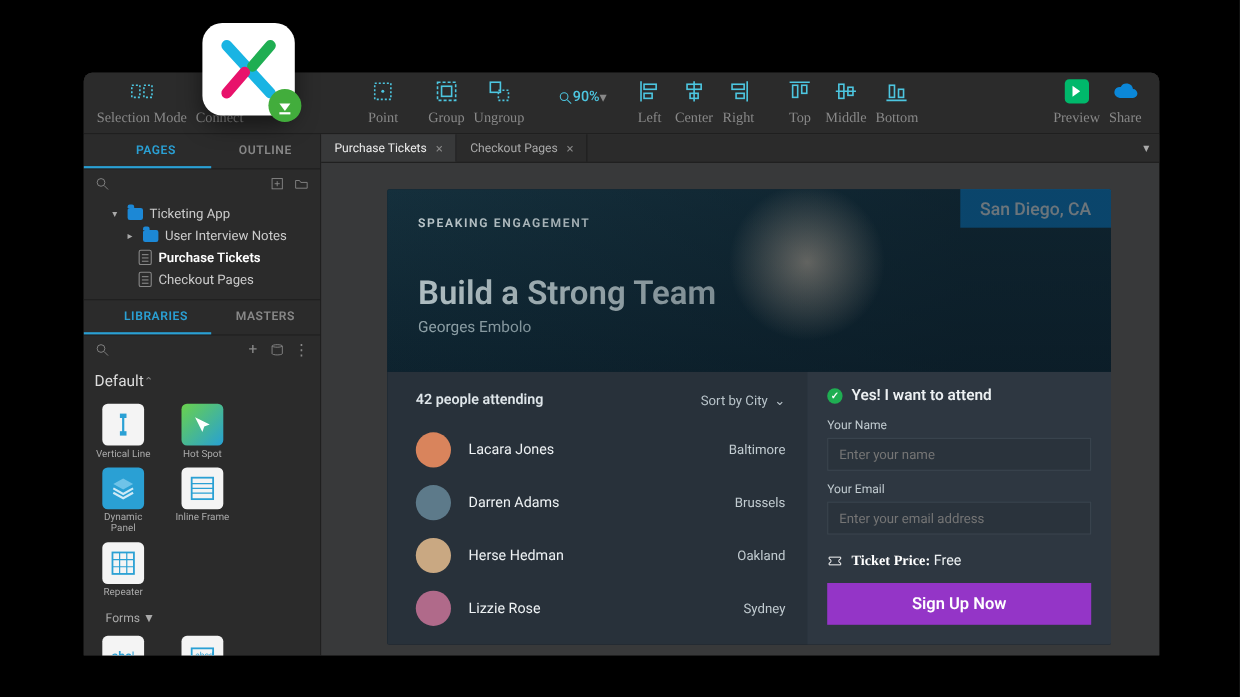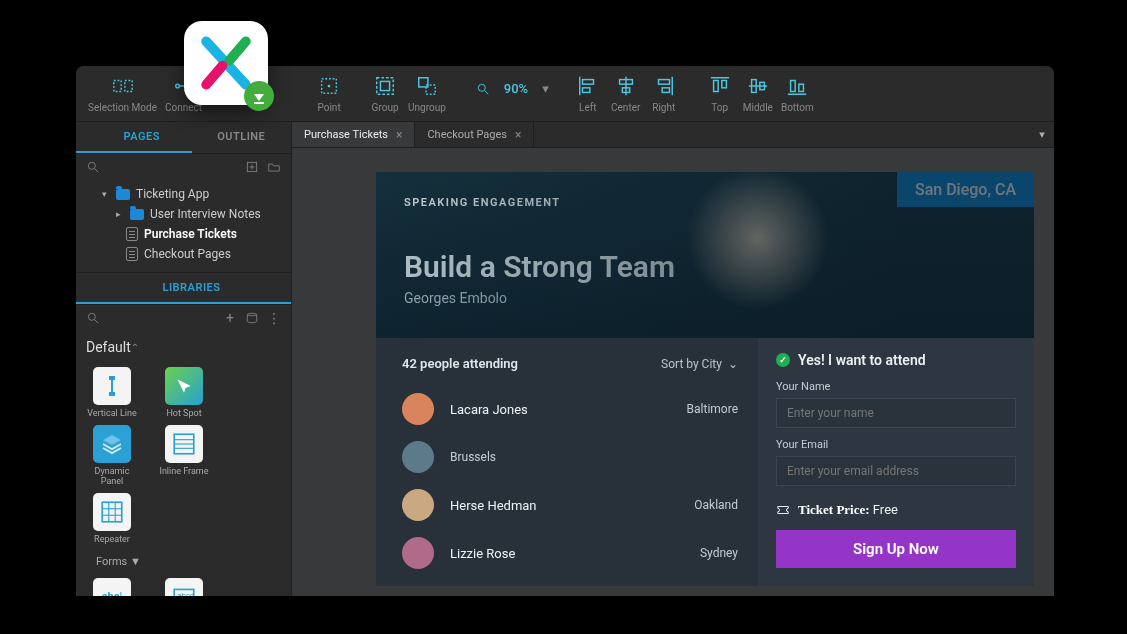--- a/index.html
+++ b/index.html
@@ -9,23 +9,23 @@
   .floating-logo svg { width: 54px; height: 54px;}
   .badge-dl { position:absolute; right: -6px; bottom: -6px; width: 30px; height: 30px; background: #42ad3c; border-radius: 50%; display:flex; align-items:center; justify-content:center;}
   .badge-dl::before { content:''; display:block; width:0; height:0; border-left:5px solid transparent; border-right:5px solid transparent; border-top:7px solid #fff; margin-bottom:-2px;}
   .badge-dl::after { content:''; display:block; width:10px; height:2px; background:#fff; position:absolute; bottom:7px;}
 
   
   .toolbar { height: 56px; background: #2b2b2b; border-bottom: 1px solid #1f1f1f; display:flex; align-items:center; padding: 0 8px; color:#a9a9a9; font-size:10px; }
   .tgroup { display:flex; align-items:flex-end; gap:0; margin-right: 18px;}
   .tbtn { display:flex; flex-direction:column; align-items:center; gap:5px; min-width:38px; padding: 0 4px; cursor:pointer;}
   .ticon { width:22px; height:22px; display:flex; align-items:center; justify-content:center;}
-  .tlabel { font-size:10px; color:#888; white-space:nowrap;}
+  .tlabel { font-size:13px; color:#888; white-space:nowrap;font-family:Liberation Serif, serif;}
   .cyan-fill { fill:#4dc6e0;}
-  .zoom { display:flex; align-items:center; gap:14px; color:#4dc6e0; font-size:13px; font-weight:500; cursor:pointer; margin: 0 20px 10px 8px;}
+  .zoom { display:flex; align-items:center; gap:0; color:#4dc6e0; font-size:13px; font-weight:500; cursor:pointer; margin: 0 20px 10px 8px;}
   .zoom .chev { color:#888;}
   .spacer { flex:1;}
   .prev-btn { width:22px; height:22px; background:#00b86b; border-radius:4px; display:flex; align-items:center; justify-content:center;}
   .prev-btn::before { content:''; border-left:7px solid #fff; border-top:5px solid transparent; border-bottom:5px solid transparent;}
 
   
   .body { flex:1; display:flex; min-height:0;}
   .left-col { width: 216px; background:#2b2b2b; border-right:1px solid #1f1f1f; display:flex; flex-direction:column; color:#ccc; font-size:12px;}
   .tabs-row { display:flex; border-bottom:1px solid #1f1f1f;}
   .tab { flex:1; text-align:center; padding:8px 0; font-size:11px; letter-spacing:.5px; color:#888; cursor:pointer; font-weight:600;}
@@ -57,21 +57,21 @@
 
   
   .canvas-col { flex:1; display:flex; flex-direction:column; background:#38393a; min-width:0;}
   .doc-tabs { height:26px; background:#2b2b2b; border-bottom:1px solid #1f1f1f; display:flex; align-items:stretch; font-size:11px;}
   .doc-tab { display:flex; align-items:center; gap:8px; padding:0 12px; color:#aaa; border-right:1px solid #1f1f1f; cursor:pointer;}
   .doc-tab.active { background:#38393a; color:#eee;}
   .doc-tab .x { color:#888; font-size:12px; cursor:pointer;}
   .doc-tabs .sp { flex:1;}
   .doc-tabs .menu-caret { width:24px; display:flex; align-items:center; justify-content:center; color:#aaa; cursor:pointer;}
 
-  .canvas { flex:1; padding: 24px 24px 0 84px; overflow:hidden;}
+  .canvas { flex:1; padding: 24px 24px 0 60px; overflow:hidden;}
   .proto { width: 658px; background:#0e1d2a; border-radius:2px; overflow:hidden; font-family: inherit;}
   .hero { position:relative; height:166px; background: linear-gradient(180deg,#16323f 0%, #0e2430 100%); padding: 24px 28px 0 28px; color:#d7e2e5;}
   .hero::after{ content:''; position:absolute; inset:0; background: radial-gradient(circle at 58% 40%, rgba(255,220,190,.35) 0%, rgba(255,220,190,0) 18%), linear-gradient(90deg, rgba(10,25,35,.1), rgba(10,25,35,.6) 80%); pointer-events:none;}
   .eyebrow { font-size:11px; letter-spacing:1.5px; font-weight:600; color:#d7e2e5;}
   .hero h1 { margin-top:40px; font-size:30px; font-weight:600; color:#c6d5d8;}
   .speaker { margin-top:6px; font-size:14px; color:#a3b6bc;}
   .loc-tag { position:absolute; top:0; right:0; background:#0b87d8; color:#fff; font-size:16px; font-weight:500; padding:8px 18px;}
 
   .proto-body { display:flex; background:#28313a;}
   .attend { flex:1; padding: 18px 20px 0 26px; color:#dfe6ea;}
@@ -235,20 +235,36 @@
               <rect x="5" y="6" width="5" height="12"></rect>
               <rect x="14" y="10" width="5" height="8"></rect>
             </svg>
           </div>
         <div class="tlabel">Bottom</div>
       </div>
     </div>
 
     <div class="spacer"></div>
 
+    <div class="tgroup" style="margin-right:4px">
+      <div class="tbtn">
+        <div class="ticon">
+            <div class="prev-btn"></div>
+          </div>
+        <div class="tlabel">Preview</div>
+      </div>
+      <div class="tbtn">
+        <div class="ticon">
+            <svg viewBox="0 0 24 24" width="24" height="24">
+              <path d="M7 18a5 5 0 1 1 .8-9.94A6 6 0 0 1 19 10a4 4 0 0 1 0 8H7z" fill="#0b87d8"></path>
+            </svg>
+          </div>
+        <div class="tlabel">Share</div>
+      </div>
+    </div>
   </div>
 
   <div class="body">
 
     <div class="left-col">
       <div class="tabs-row">
         <div class="tab active">PAGES</div>
         <div class="tab">OUTLINE</div>
       </div>
       <div class="tool-row">
@@ -293,20 +309,21 @@
         <div class="tree-item">
             <span class="lvl3"></span>
             <span class="page-ic"></span>
             <span>Checkout Pages</span>
           </div>
       </div>
 
       <div class="lib-section">
         <div class="tabs-row">
           <div class="tab active">LIBRARIES</div>
+          <div class="tab">MASTERS</div>
         </div>
         <div class="tool-row">
           <div class="ic">
               <svg class="stroke-grey" viewBox="0 0 24 24" width="14" height="14">
                 <circle cx="10" cy="10" r="6"></circle>
                 <line x1="15" y1="15" x2="21" y2="21"></line>
               </svg>
             </div>
           <div class="sp"></div>
           <div class="ic" style="font-size:14px;color:#888">+</div>
@@ -425,20 +442,21 @@
                   </div>
               </div>
               <div id="att-list">
                   <div class="att-row">
                     <div class="avatar" style="background:#d9845c"></div>
     <div class="att-name">Lacara Jones</div>
     <div class="att-city">Baltimore</div>
                   </div>
                   <div class="att-row">
                     <div class="avatar" style="background:#5d7a8a"></div>
+    <div class="att-name">Darren Adams</div>
     <div class="att-city">Brussels</div>
                   </div>
                   <div class="att-row">
                     <div class="avatar" style="background:#c9a882"></div>
     <div class="att-name">Herse Hedman</div>
     <div class="att-city">Oakland</div>
                   </div>
                   <div class="att-row">
                     <div class="avatar" style="background:#b06a8a"></div>
     <div class="att-name">Lizzie Rose</div>

